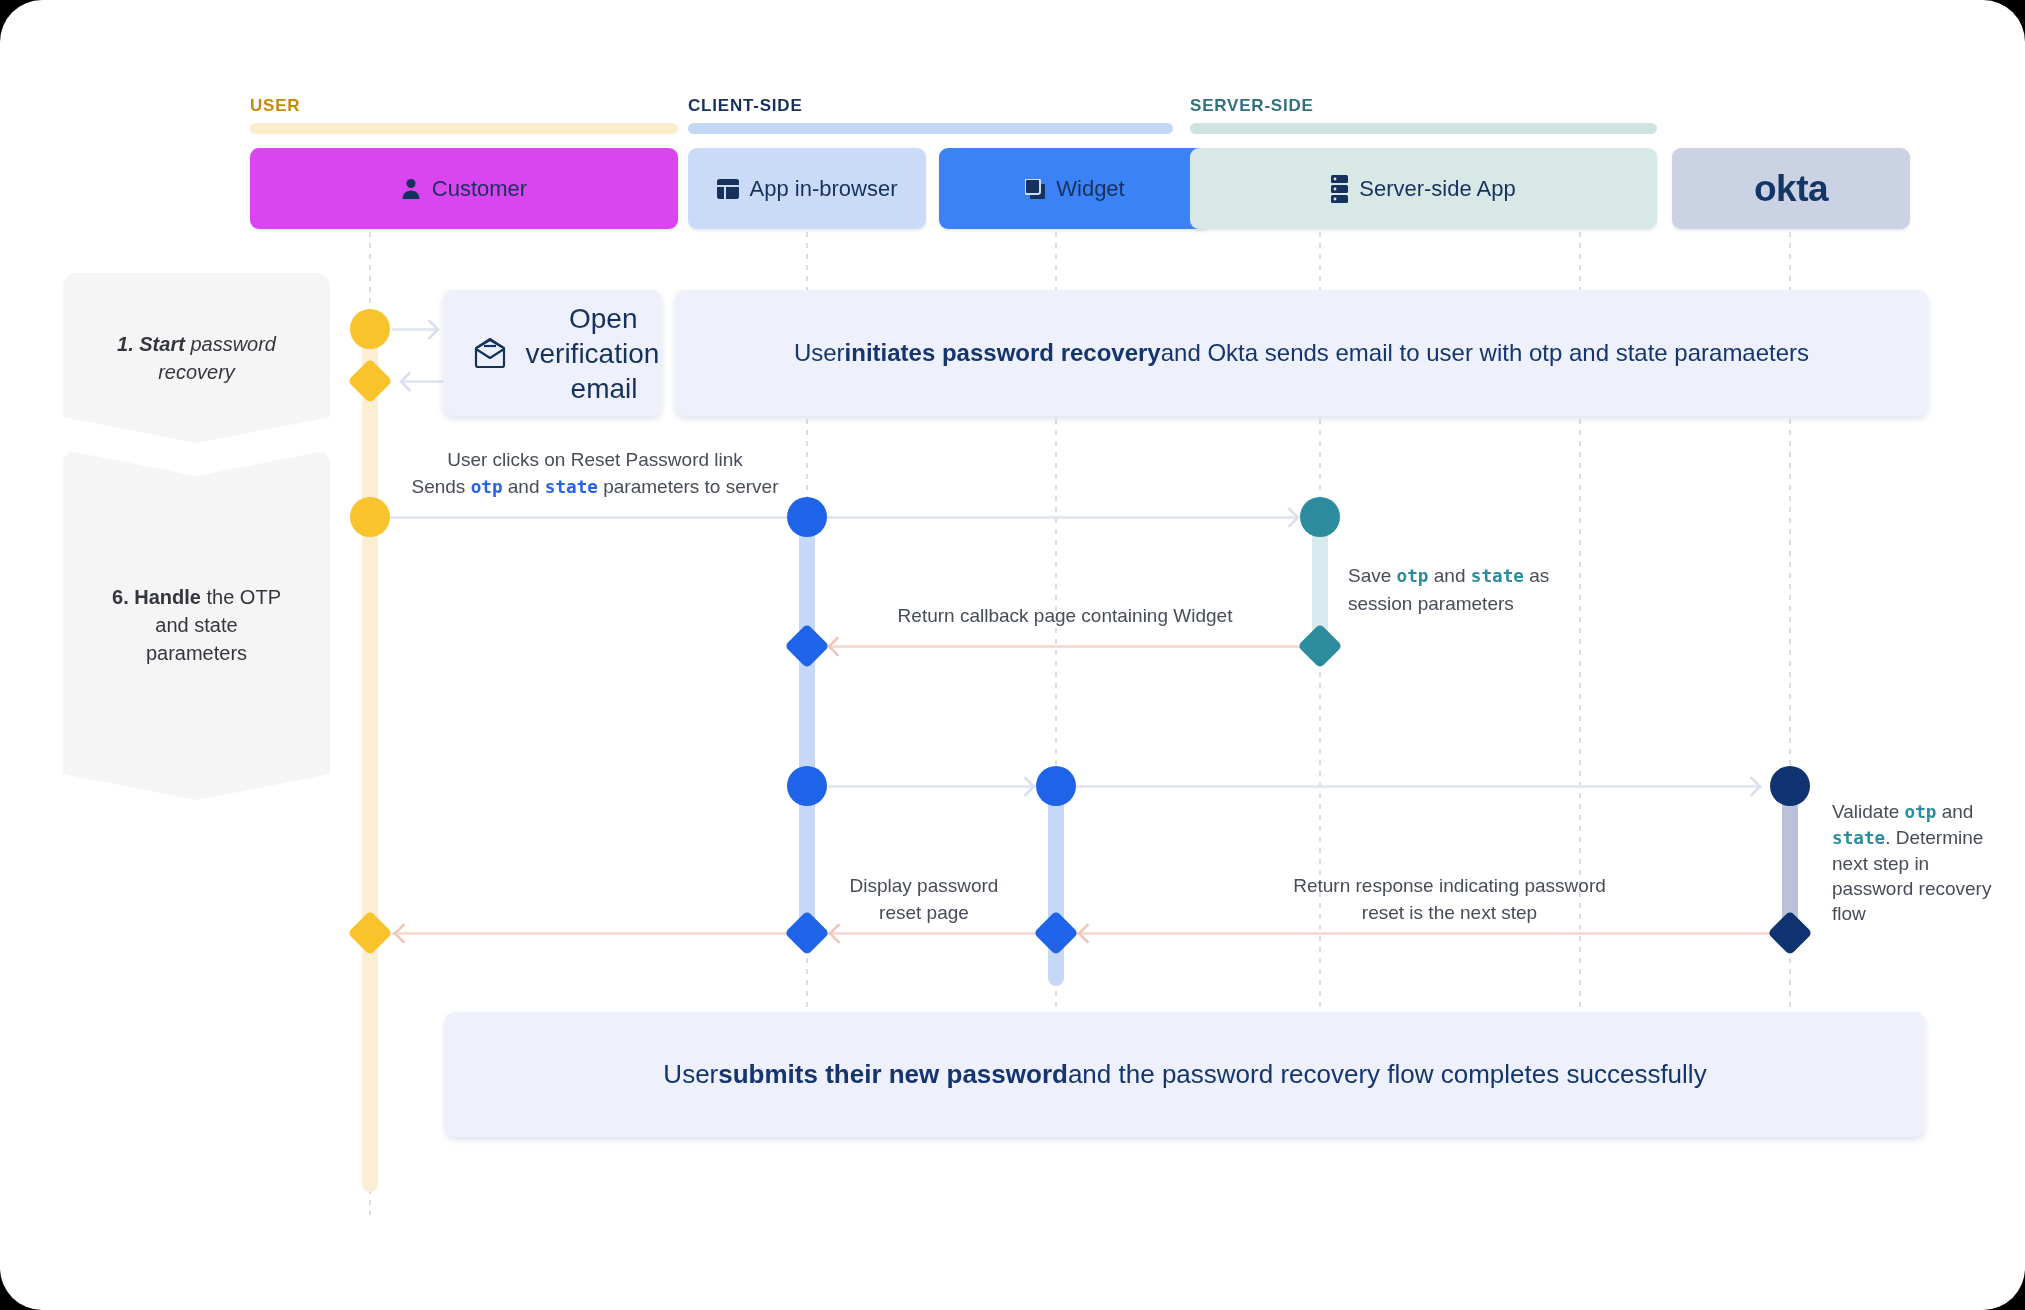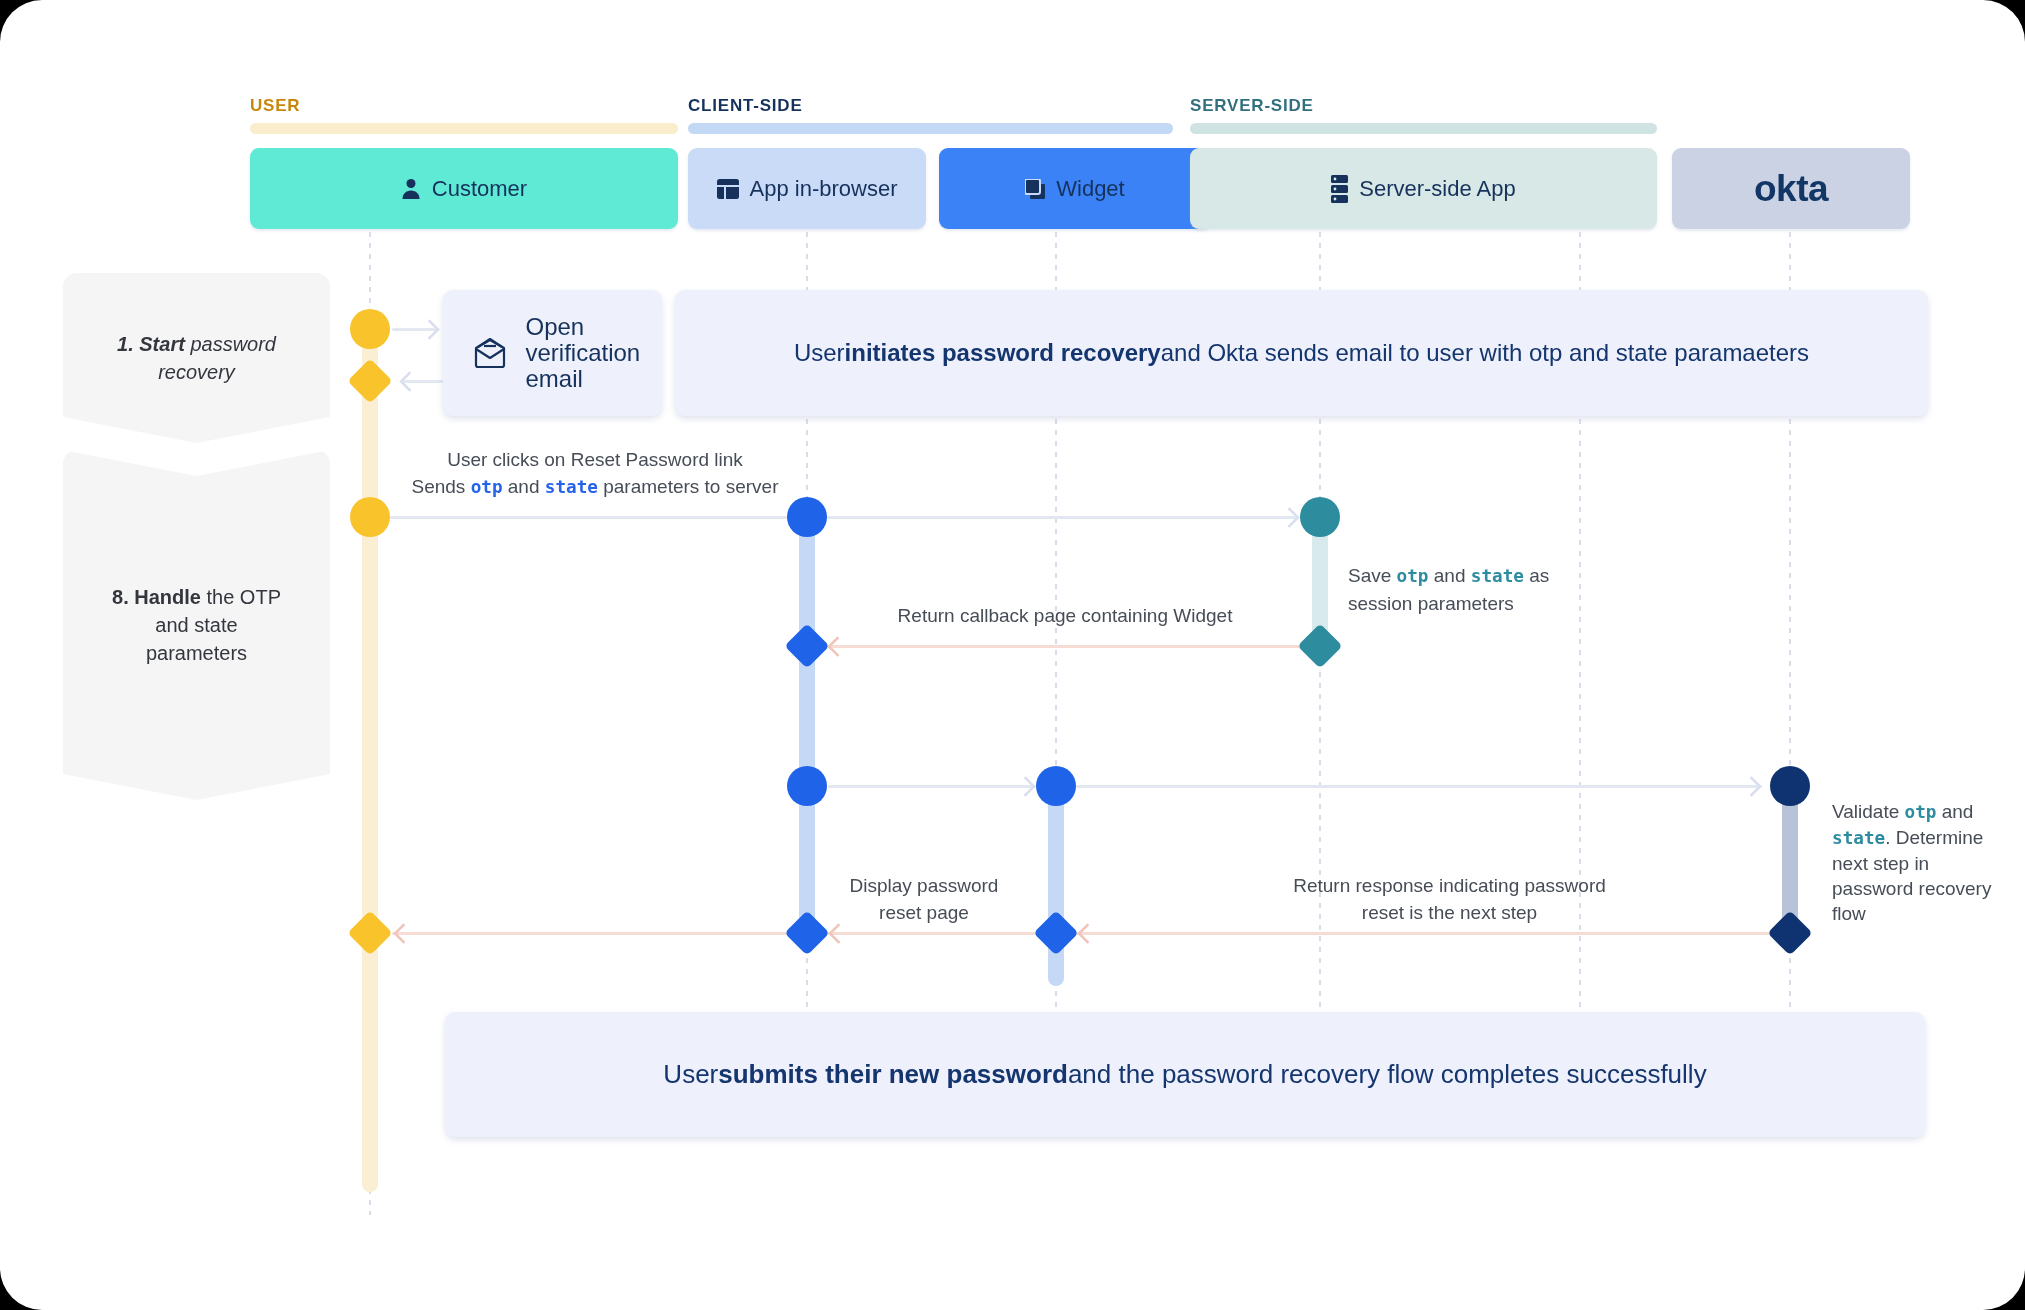--- a/index.html
+++ b/index.html
@@ -42,21 +42,21 @@
   .node{position:absolute;z-index:5;}
   .circle{width:40px;height:40px;border-radius:50%;}
   .diamond{width:32px;height:32px;border-radius:5px;transform:rotate(45deg);}
   .yellow{background:var(--node-yellow);} .blue{background:var(--node-blue);}
   .tealc{background:var(--node-teal);} .navyc{background:var(--node-navy);}
 
   
   .card{position:absolute;background:var(--lav);border-radius:10px;box-shadow:0 3px 6px rgba(165,175,205,.35);z-index:6;}
   .banner-text{width:100%;height:100%;display:flex;align-items:center;justify-content:center;color:#14356E;font-size:24px;}
   .email-card{display:flex;align-items:center;justify-content:center;gap:14px;}
-  .email-text{color:var(--navy);font-size:24px;line-height:26px;width:112px;}
+  .email-text{color:var(--navy);font-size:28px;line-height:35px;width:112px;text-align:right;}
 
   
   .note{position:absolute;color:var(--note);font-size:19px;line-height:27px;z-index:7;}
   .note.center{text-align:center;}
   .sg-bold{font-weight:bold;}
   .sg-mono-blue{font-family:"DejaVu Sans Mono",monospace;color:var(--mono-blue);font-weight:bold;font-size:.93em;}
   .sg-mono-teal{font-family:"DejaVu Sans Mono",monospace;color:var(--mono-teal);font-weight:bold;font-size:.93em;}
 
   
   .panel{position:absolute;left:63px;width:267px;background:var(--panel);display:flex;align-items:center;justify-content:center;z-index:2;border-radius:14px;}
@@ -70,21 +70,21 @@
 
 <div class="stage">
 
   <div class="group-label" style="left:250px;top:96px;color:#C8870A">USER</div>
   <div class="group-label" style="left:688px;top:96px;color:#16325C">CLIENT-SIDE</div>
   <div class="group-label" style="left:1190px;top:96px;color:#32707E">SERVER-SIDE</div>
   <div class="group-bar" style="left:250px;width:428px;background:#FAEDCB"></div>
   <div class="group-bar" style="left:688px;width:485px;background:#C3D8F5"></div>
   <div class="group-bar" style="left:1190px;width:467px;background:#CFE4E2"></div>
 
-  <div class="lane" style="left:250px;width:428px;background:#5eead4">
+  <div class="lane" style="left:250px;width:428px;background:#d946ef">
     <span class="lane-icon">
       <svg width="20" height="22" viewBox="0 0 20 22">
           <circle cx="10" cy="5.5" r="4.5" fill="#16325C"></circle>
           <path d="M1.5 21c0-5 3.5-8.5 8.5-8.5s8.5 3.5 8.5 8.5z" fill="#16325C"></path>
         </svg>
     </span>
     <span class="lane-label">Customer</span>
   </div>
   <div class="lane" style="left:688px;width:238px;background:#C9DBF7">
     <span class="lane-icon">
@@ -207,16 +207,16 @@
   </div>
   <div class="note center" style="left:880px;top:602px;width:370px">Return callback page containing Widget</div>
   <div class="note center" style="left:844px;top:872px;width:160px">Display password reset page</div>
   <div class="note center" style="left:1272px;top:872px;width:355px">Return response indicating password reset is the next step</div>
   <div class="note" style="left:1832px;top:799px;width:178px;line-height:25px"><span>Validate </span><span class="sg-mono-teal">otp</span><span> and </span><span class="sg-mono-teal">state</span><span>. Determine next step in password recovery flow</span></div>
 
   <div class="panel p1" style="top:273px;height:170px">
     <div class="panel-text" style="width:185px"><span class="sg-bold">1. Start</span><span> password recovery</span></div>
   </div>
   <div class="panel p2" style="top:450px;height:350px">
-    <div class="panel-text" style="width:175px"><span class="sg-bold">8. Handle</span><span> the OTP and state parameters</span></div>
+    <div class="panel-text" style="width:175px"><span class="sg-bold">6. Handle</span><span> the OTP and state parameters</span></div>
   </div>
 
 </div>
 
 </body></html>

